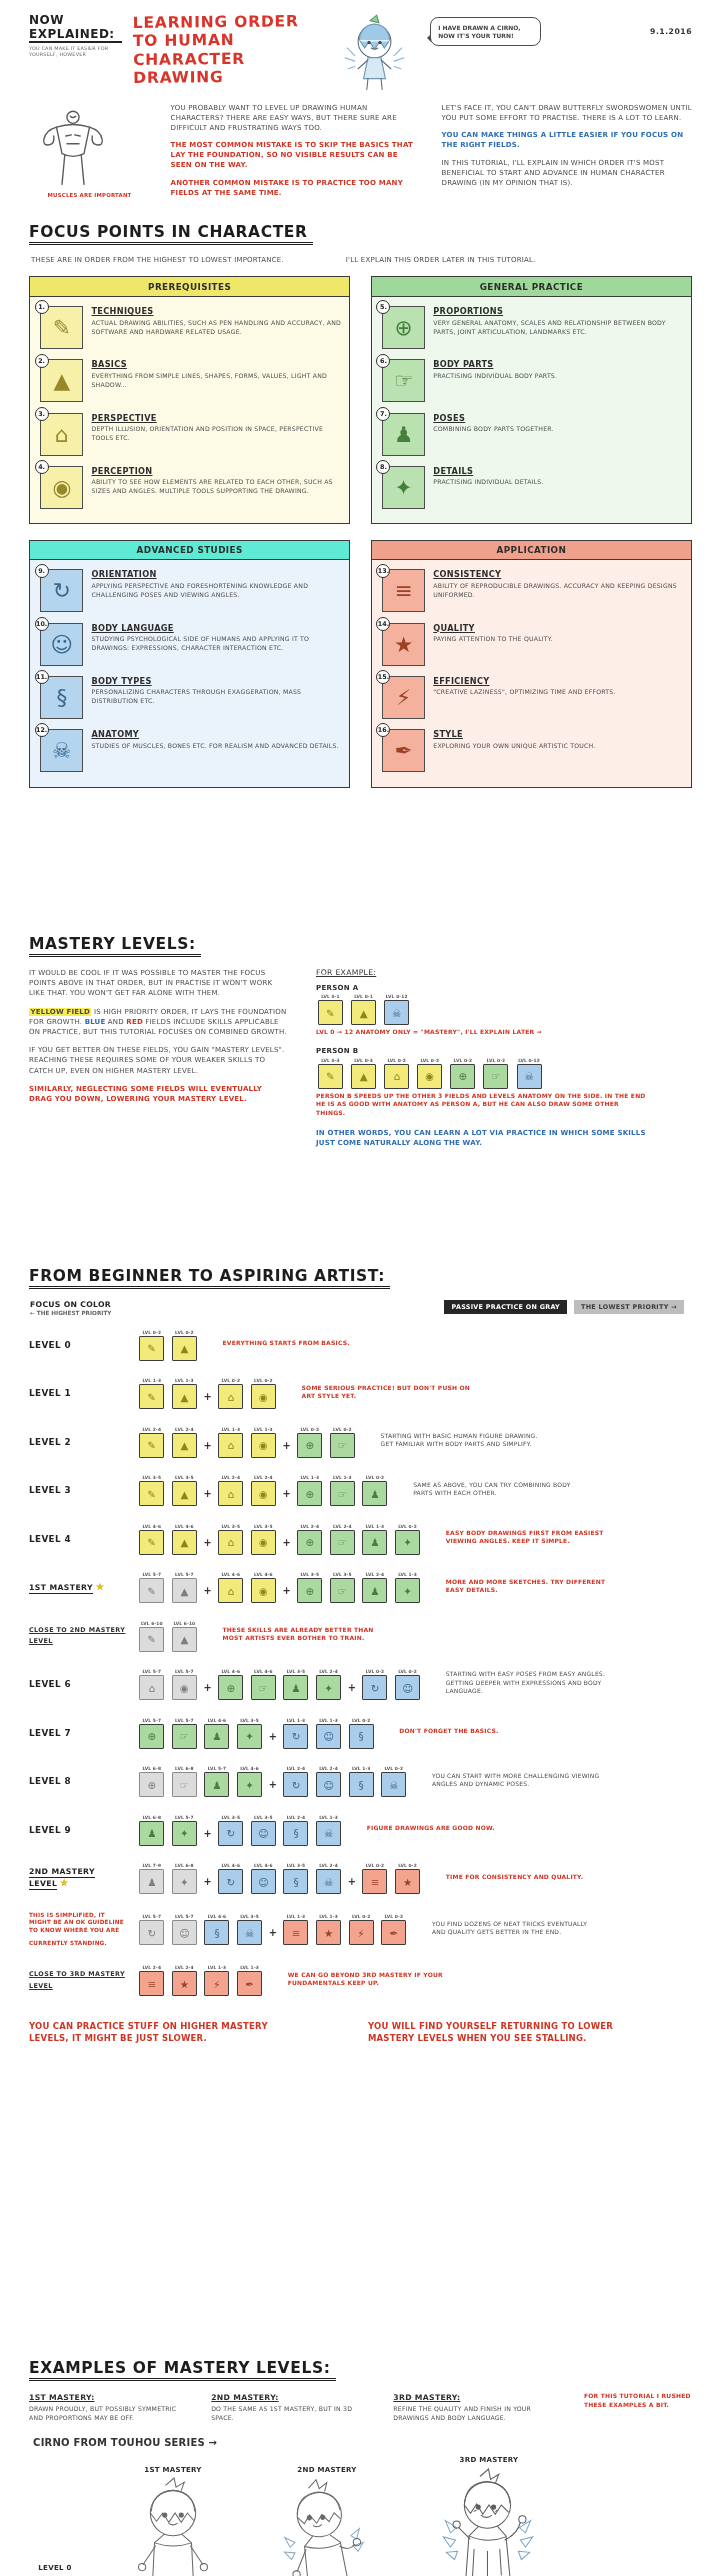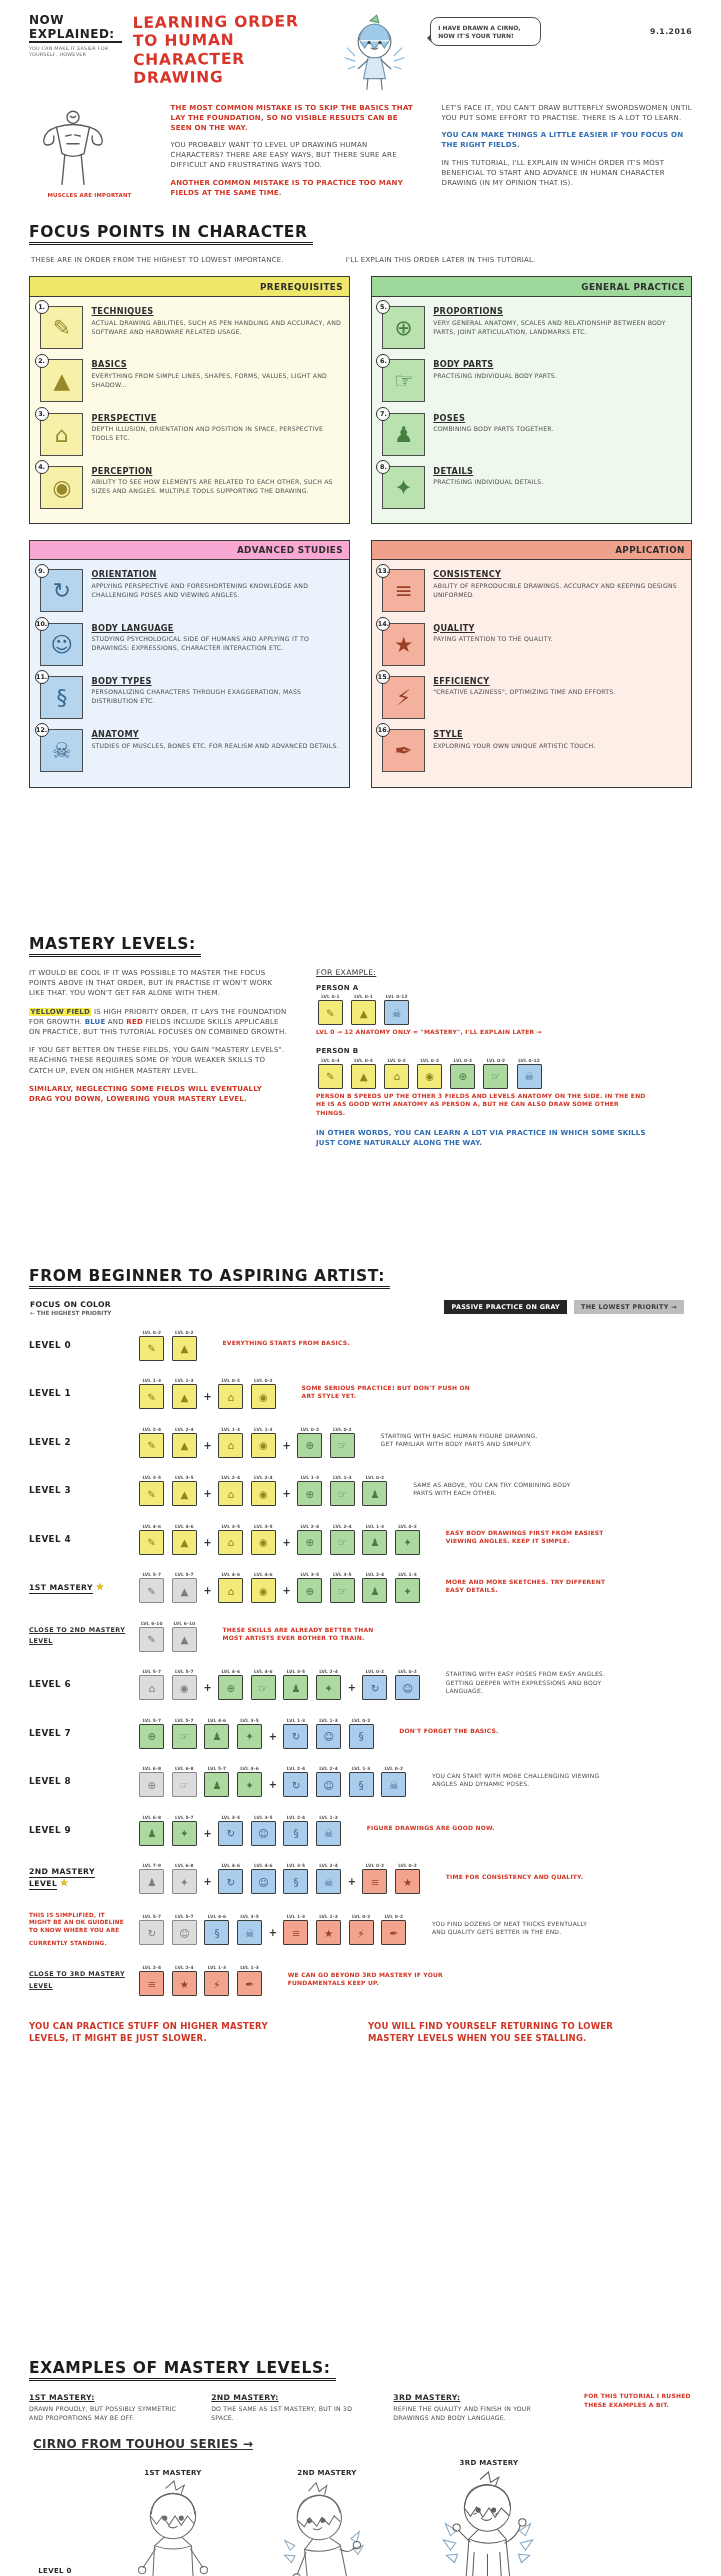--- a/index.html
+++ b/index.html
@@ -25,31 +25,31 @@
   .intro{display:grid;grid-template-columns:121px 1fr 1fr;gap:20.6px;margin-top:7.2px;align-items:start}
   .muscle-cap{font-size:5.4px;margin-top:1px;text-align:center}
   .icol p{margin-bottom:7.2px}
 
   
   section{display:block}
   .focus{min-height:711px;padding-top:17.5px}
   .focus-notes{display:flex;gap:62px;margin:2.1px 0 11.3px 2.1px;max-width:505px}
   .fgroups{display:grid;grid-template-columns:1fr 1fr;gap:15.5px 20.6px;align-items:start}
   .group{border:1px solid #3a3a3a}
-  .gbar{padding:4.1px 6.2px;font-weight:bold;font-size:8.8px;letter-spacing:0.4px;border-bottom:1px solid #3a3a3a;text-align:right;color:#2e2e2e}
+  .gbar{padding:4.1px 6.2px;font-weight:bold;font-size:8.8px;letter-spacing:0.4px;border-bottom:1px solid #3a3a3a;text-align:center;color:#2e2e2e}
   .gbody{padding:9.3px 8.2px 4.1px 10.3px}
   .fitem{display:flex;gap:8.2px;margin-bottom:10.3px}
   .thumbwrap{position:relative;flex:0 0 43px}
   .thumb{width:43px;height:43px;border:1px solid #4c4c4c;display:flex;align-items:center;justify-content:center;font-size:21.6px}
   .numb{position:absolute;top:-5.7px;left:-5.7px;width:14px;height:14px;border:1px solid #2e2e2e;border-radius:50%;background:#fff;display:flex;align-items:center;justify-content:center;font-weight:bold;font-size:6.4px;color:#222;z-index:2}
   .ftitle{font-weight:bold;font-size:8.2px;text-decoration:underline;margin-bottom:2.6px;color:#2d2d2d;letter-spacing:0.3px}
   .fdesc{font-size:6.2px;line-height:1.45;color:#4e4e4e;letter-spacing:0.2px}
   .group[data-color="y"] .gbar{background:#efe76a}
   .group[data-color="g"] .gbar{background:#9ed89b}
-  .group[data-color="b"] .gbar{background:#f9a8d4}
+  .group[data-color="b"] .gbar{background:#5eead4}
   .group[data-color="r"] .gbar{background:#f0a18c}
   .group[data-color="y"] .gbody{background:#fdfbe6}
   .group[data-color="g"] .gbody{background:#eef8ec}
   .group[data-color="b"] .gbody{background:#eaf3fb}
   .group[data-color="r"] .gbody{background:#fdeee8}
   .group[data-color="y"] .thumb{background:#f6f0a8;color:#97892a}
   .group[data-color="g"] .thumb{background:#b9e2b0;color:#477f3e}
   .group[data-color="b"] .thumb{background:#b5d5ee;color:#39688f}
   .group[data-color="r"] .thumb{background:#f4b29e;color:#9c4026}
 
@@ -98,21 +98,21 @@
   .bottom-notes{display:flex;gap:88px;margin-top:25px;max-width:618px}
   .hand.big{font-size:8.5px;line-height:1.4}
 
   
   .examples{min-height:855px;padding-top:20.6px;position:relative}
   .ex-top{display:flex;gap:27px;align-items:flex-start;margin-top:3.1px}
   .ex-caps{display:grid;grid-template-columns:repeat(3,1fr);gap:18.5px;flex:1}
   .excap-t{font-weight:bold;font-size:7.7px;text-decoration:underline;color:#2c2c2c;letter-spacing:0.3px}
   .excap-x{display:block;margin-top:2.6px;font-size:6.2px;color:#4e4e4e}
   .ex-side{flex:0 0 108px;font-size:6px}
-  .cirno-label{margin:13.4px 0 2.1px 4.1px;font-weight:bold;font-size:12px;color:#333;text-decoration:underline}
+  .cirno-label{margin:13.4px 0 2.1px 4.1px;font-weight:bold;font-size:10px;color:#333;}
   .figrow{display:flex;align-items:flex-end;gap:33px;margin-top:5.2px}
   .fig{display:flex;flex-direction:column;align-items:center}
   .figlabel{font-weight:bold;font-size:7px;color:#2a2a2a;margin-bottom:3.1px;letter-spacing:0.3px}
   svg{display:block}
 </style>
 </head>
 <body>
 
 <div class="page">
 
@@ -157,23 +157,23 @@
             <path d="M45,44 Q25,50 22,66 Q20,78 32,76 Q42,74 40,60"></path>
             <path d="M105,44 Q125,50 128,66 Q130,78 118,76 Q108,74 110,60"></path>
             <path d="M62,60 L72,58 M78,58 L88,60 M64,74 L86,74"></path>
             <path d="M60,95 L55,148 M90,95 L95,148"></path>
           </g>
         </svg>
         <div class="muscle-cap hand" data-cls="red">MUSCLES ARE IMPORTANT</div>
       </div>
       <div class="icol">
 
+          <p class="hand" data-cls="dark">YOU PROBABLY WANT TO LEVEL UP DRAWING HUMAN CHARACTERS? THERE ARE EASY WAYS, BUT THERE SURE ARE DIFFICULT AND FRUSTRATING WAYS TOO.</p>
+
           <p class="hand" data-cls="red">THE MOST COMMON MISTAKE IS TO SKIP THE BASICS THAT LAY THE FOUNDATION, SO NO VISIBLE RESULTS CAN BE SEEN ON THE WAY.</p>
-
-          <p class="hand" data-cls="dark">YOU PROBABLY WANT TO LEVEL UP DRAWING HUMAN CHARACTERS? THERE ARE EASY WAYS, BUT THERE SURE ARE DIFFICULT AND FRUSTRATING WAYS TOO.</p>
 
           <p class="hand" data-cls="red">ANOTHER COMMON MISTAKE IS TO PRACTICE TOO MANY FIELDS AT THE SAME TIME.</p>
         </div>
       <div class="icol">
 
           <p class="hand" data-cls="dark">LET'S FACE IT, YOU CAN'T DRAW BUTTERFLY SWORDSWOMEN UNTIL YOU PUT SOME EFFORT TO PRACTISE. THERE IS A LOT TO LEARN.</p>
 
           <p class="hand" data-cls="blue">YOU CAN MAKE THINGS A LITTLE EASIER IF YOU FOCUS ON THE RIGHT FIELDS.</p>
 
           <p class="hand" data-cls="dark">IN THIS TUTORIAL, I'LL EXPLAIN IN WHICH ORDER IT'S MOST BENEFICIAL TO START AND ADVANCE IN HUMAN CHARACTER DRAWING (IN MY OPINION THAT IS).</p>

